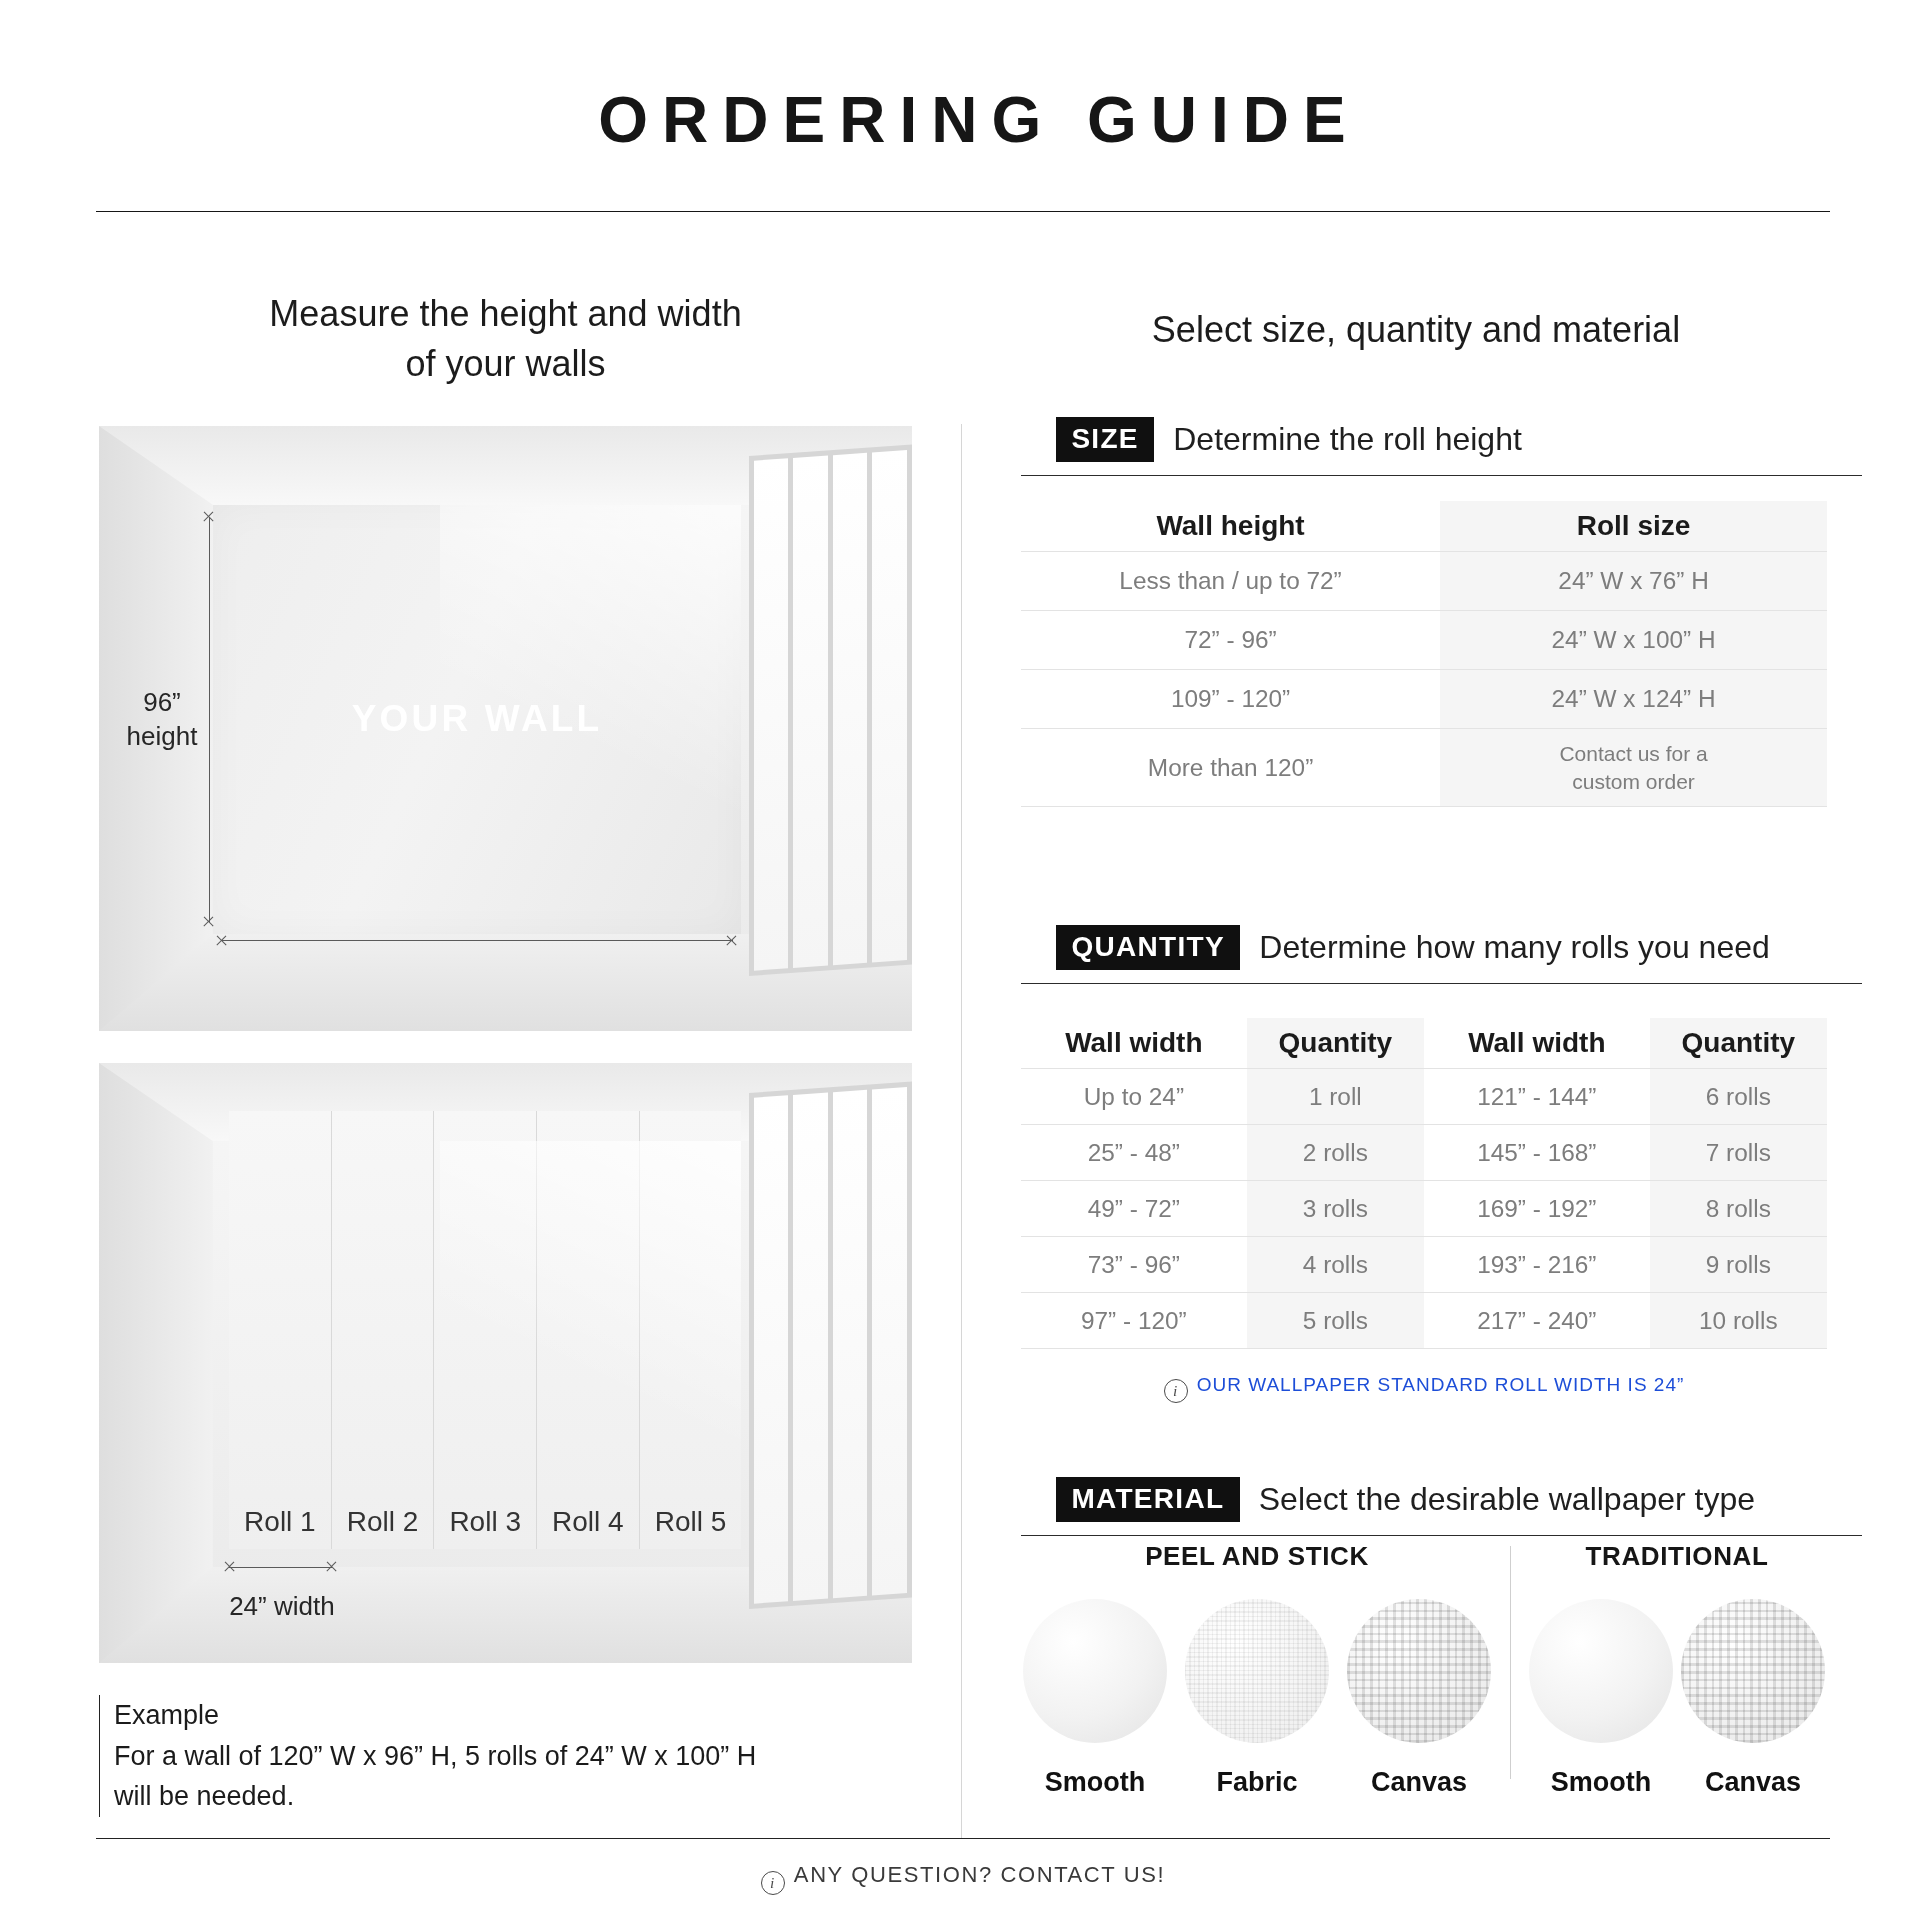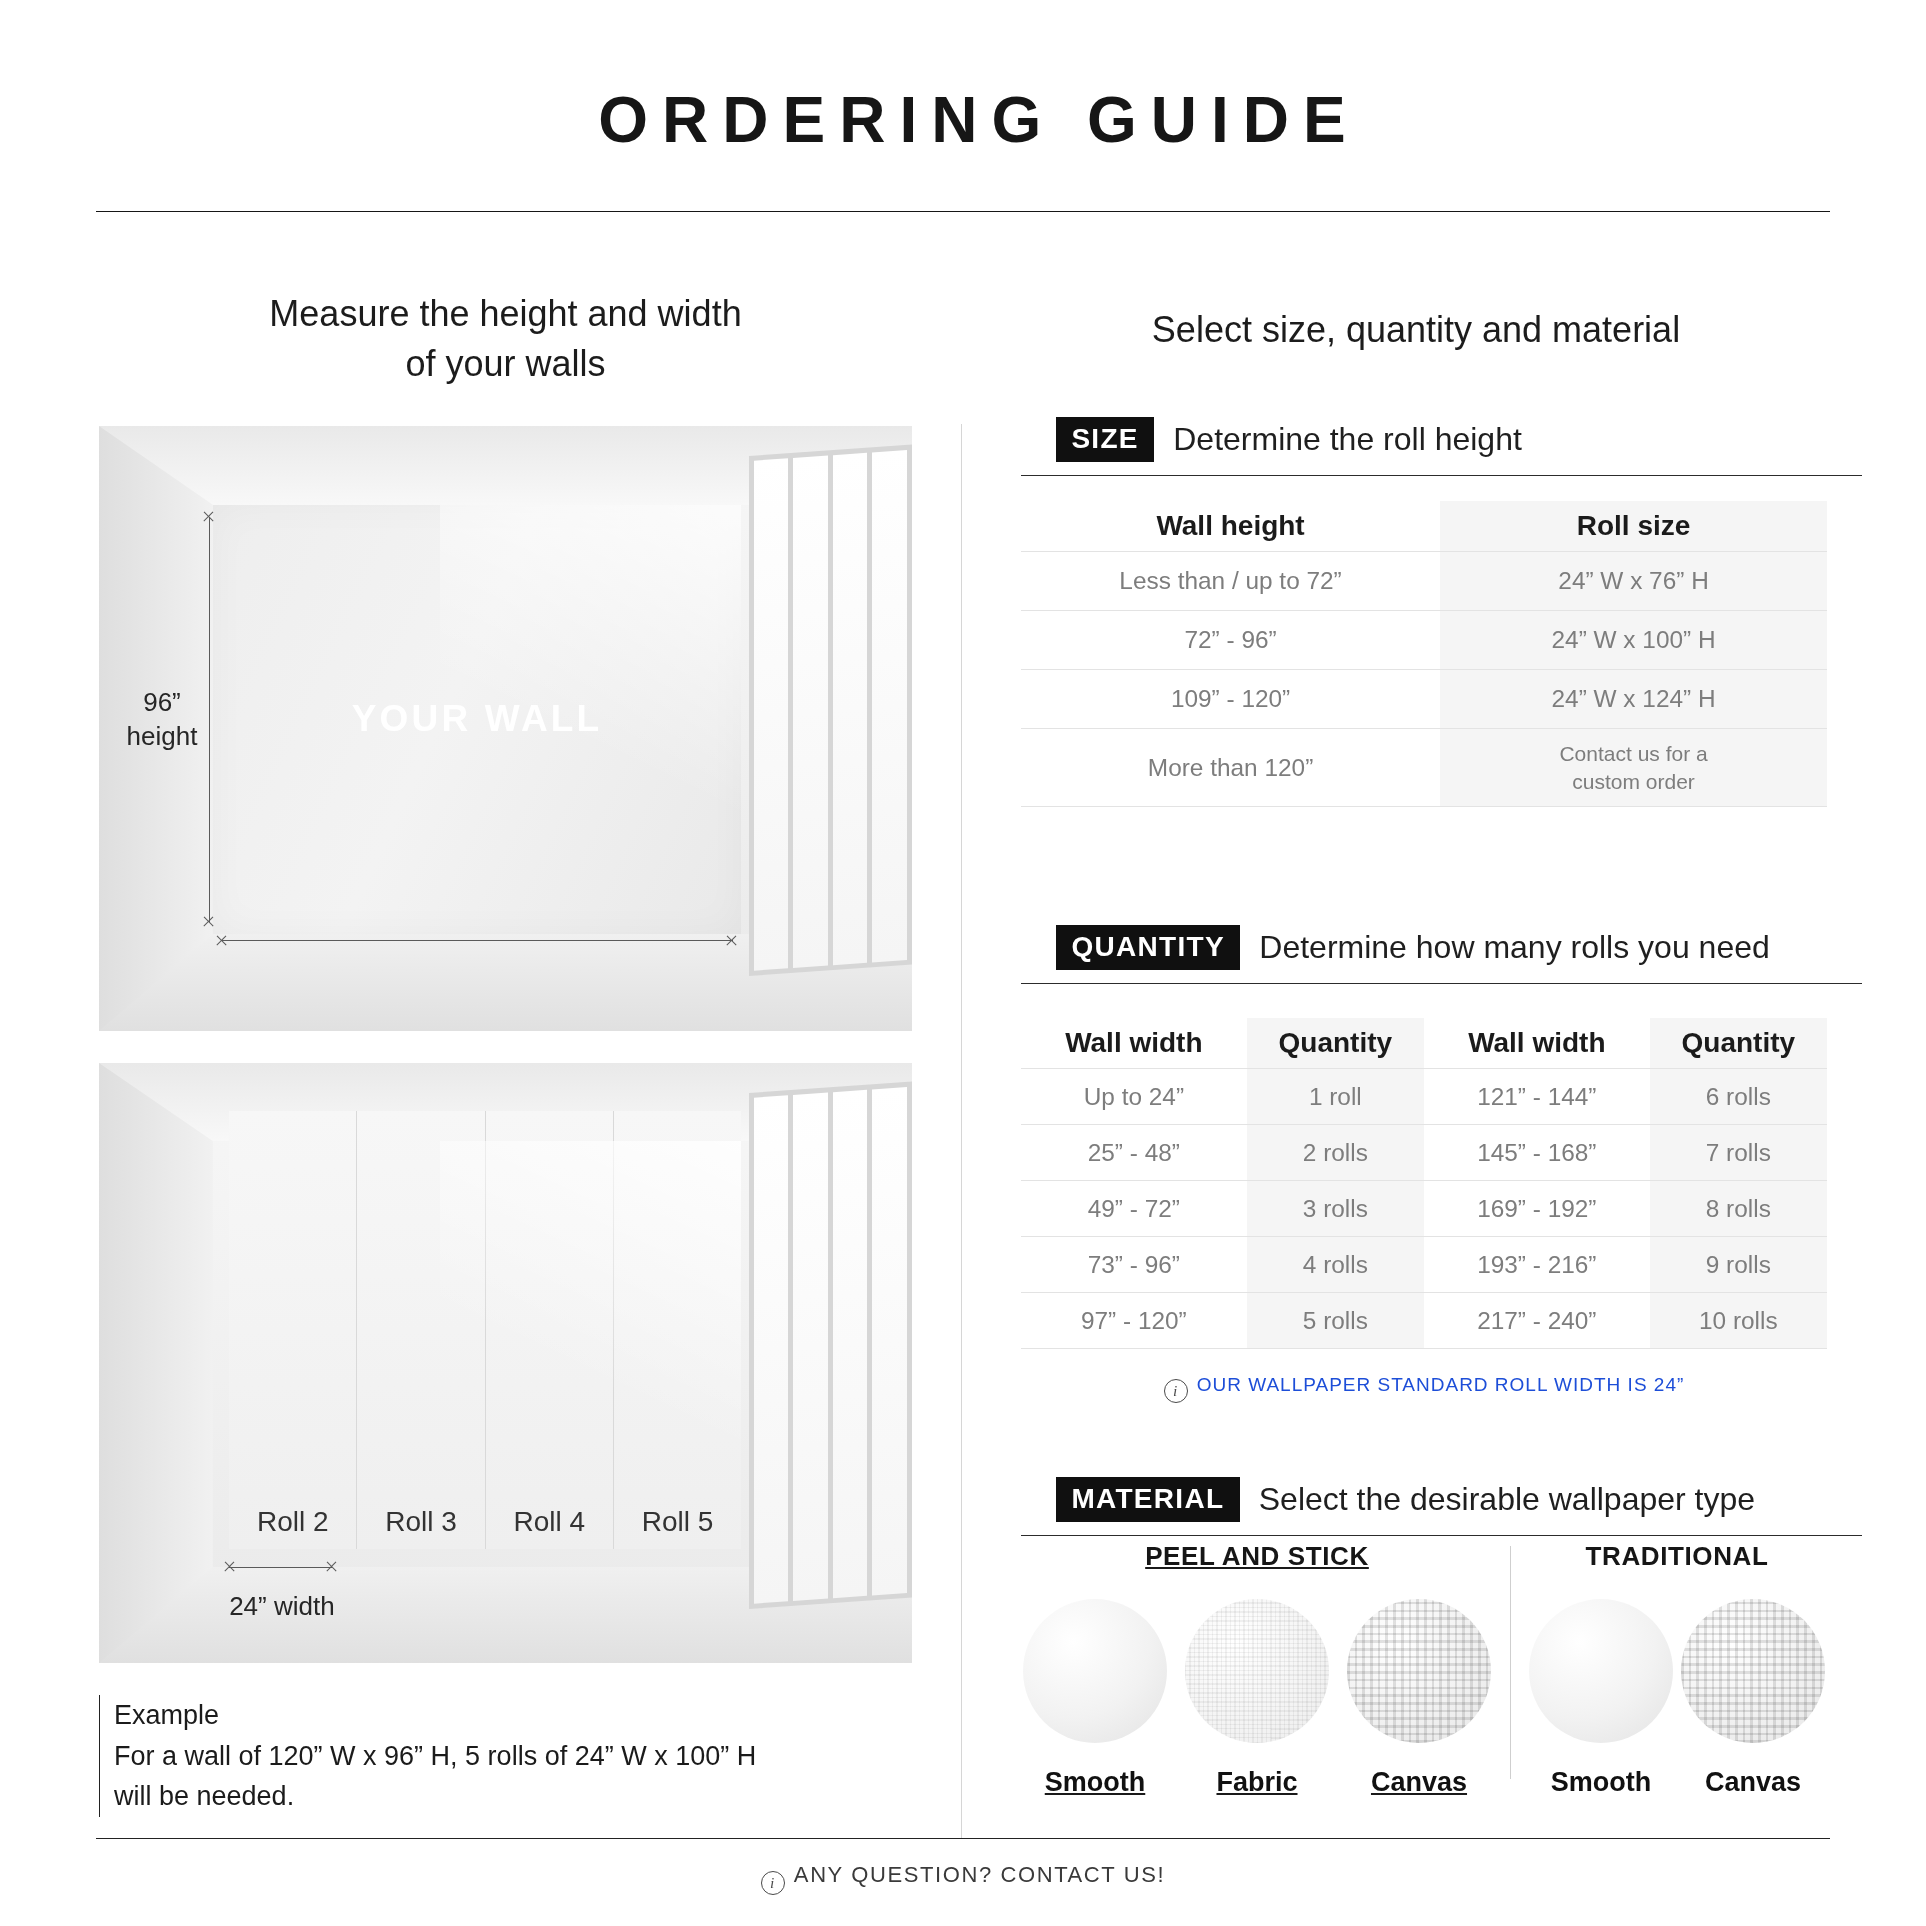--- a/index.html
+++ b/index.html
@@ -114,21 +114,21 @@
   .roll-note { position:absolute; left:1021px; top:1374px; width:806px; text-align:center;
            font-size:19px; letter-spacing:1px; font-weight:500; color:#1d4ed8; }
   .info-i { display:inline-flex; width:22px; height:22px; border:1.3px solid #4a4a4a; border-radius:50%;
            align-items:center; justify-content:center; margin-right:9px; vertical-align:-5.1px;
            font-family:"Liberation Serif", serif; font-style:italic; font-size:15.4px; color:#4a4a4a; }
   .info-i::before { content:"i"; }
 
   
   .material-area { position:absolute; left:1021px; top:1541px; width:806px; display:flex; }
   .m-group { display:flex; flex-direction:column; }
-  .m-group1 { flex:0 0 472px;text-decoration:underline; }
+  .m-group1 { flex:0 0 472px; }
   .m-group2 { flex:1; }
   .m-title { text-align:center; font-size:26px; font-weight:600; letter-spacing:0.6px;
            color:#161616; margin-bottom:27px; }
   .m-divider { width:0.6px; background:#cfcfcf; margin:5.1px 16.7px 19px; }
   .swatches { display:flex; justify-content:space-between; }
   .swatch { width:148px; display:flex; flex-direction:column; align-items:center; }
   .circle { width:144px; height:144px; border-radius:50%; }
   .tex-smooth { background:radial-gradient(circle at 35% 30%, #ffffff 0%, #f2f2f2 55%, #e2e2e2 100%); }
   .tex-fabric { background-color:#f4f4f4;
       background-image:
@@ -186,20 +186,23 @@
       <div>height</div>
     </div>
   </div>
 
   <div class="room room2">
     <div class="ceiling"></div>
     <div class="floor"></div>
     <div class="sidewall-left"></div>
     <div class="panels">
       <div class="panel">
+        <div class="roll-label">Roll 1</div>
+      </div>
+      <div class="panel">
         <div class="roll-label">Roll 2</div>
       </div>
       <div class="panel">
         <div class="roll-label">Roll 3</div>
       </div>
       <div class="panel">
         <div class="roll-label">Roll 4</div>
       </div>
       <div class="panel">
         <div class="roll-label">Roll 5</div>

